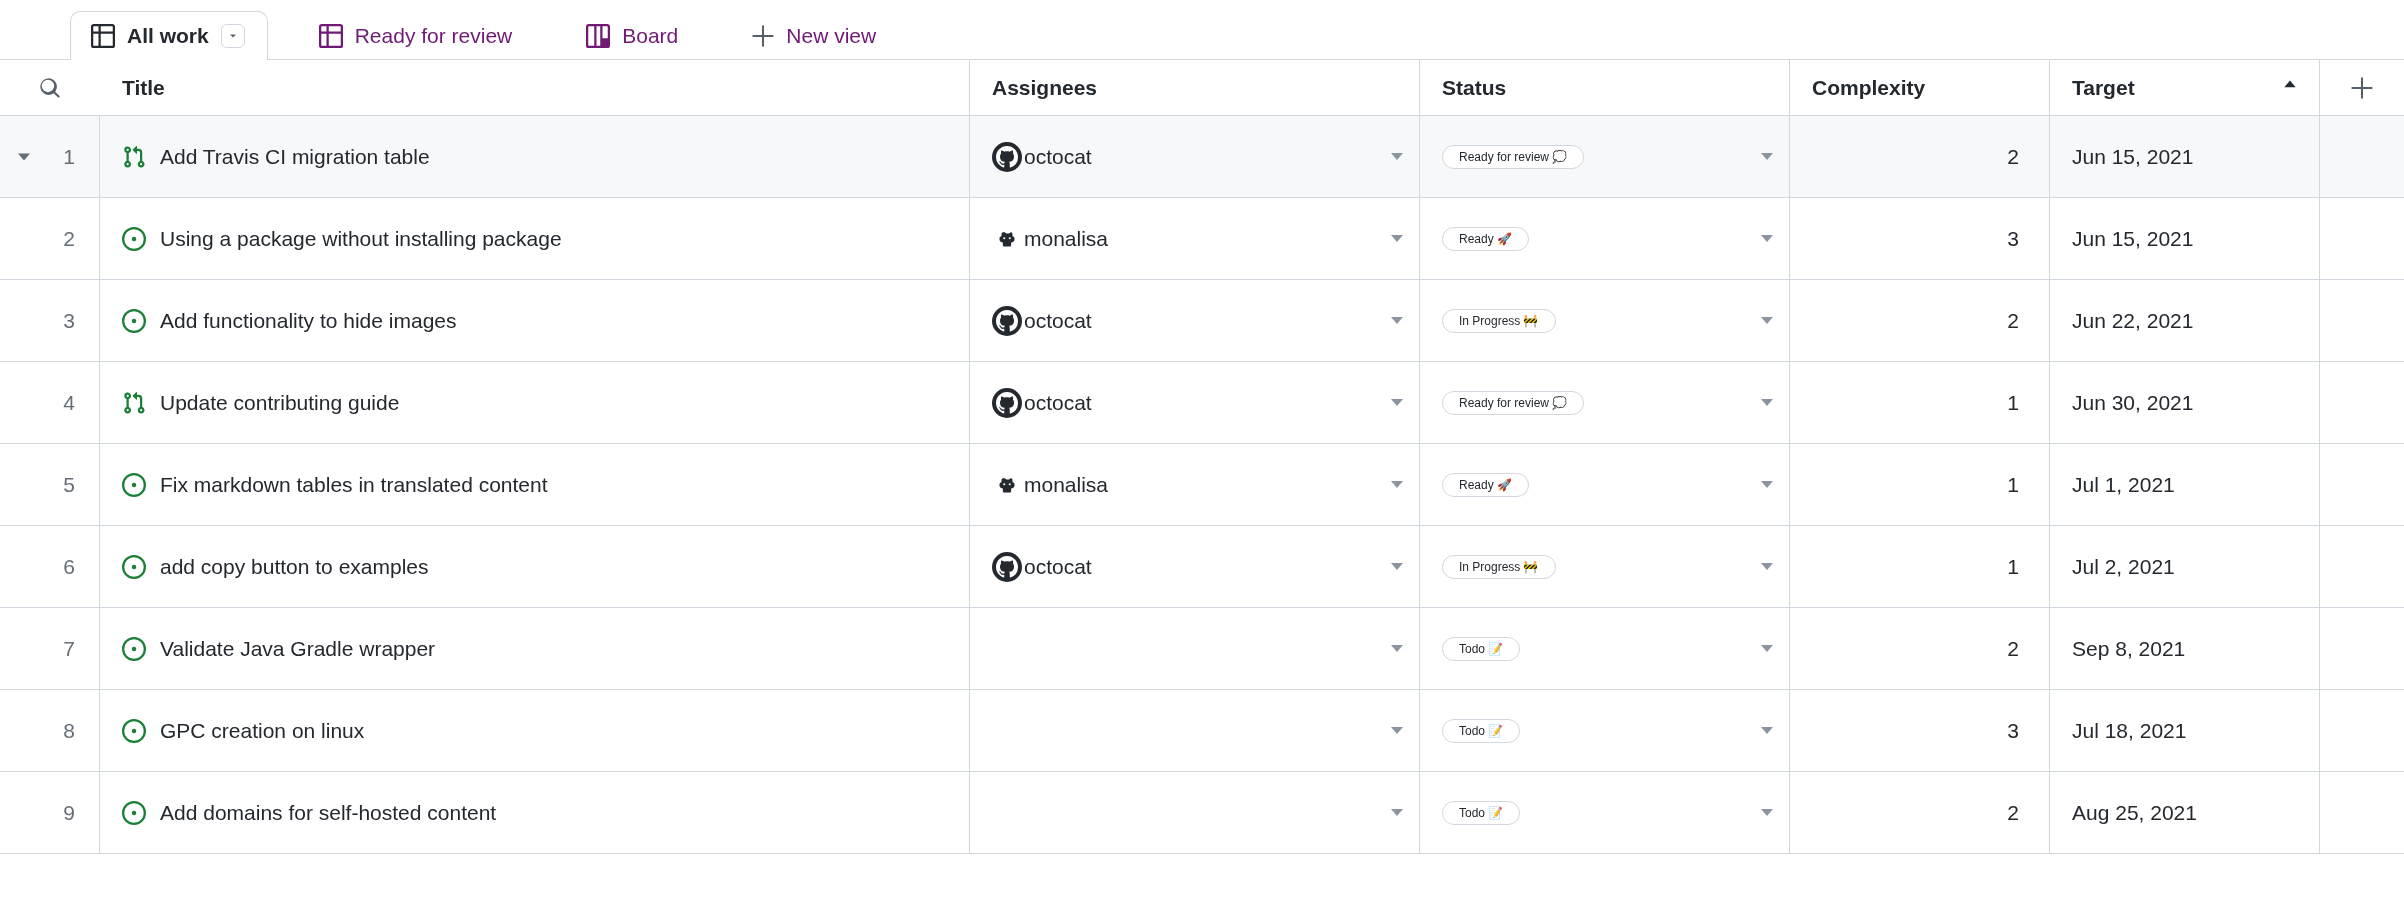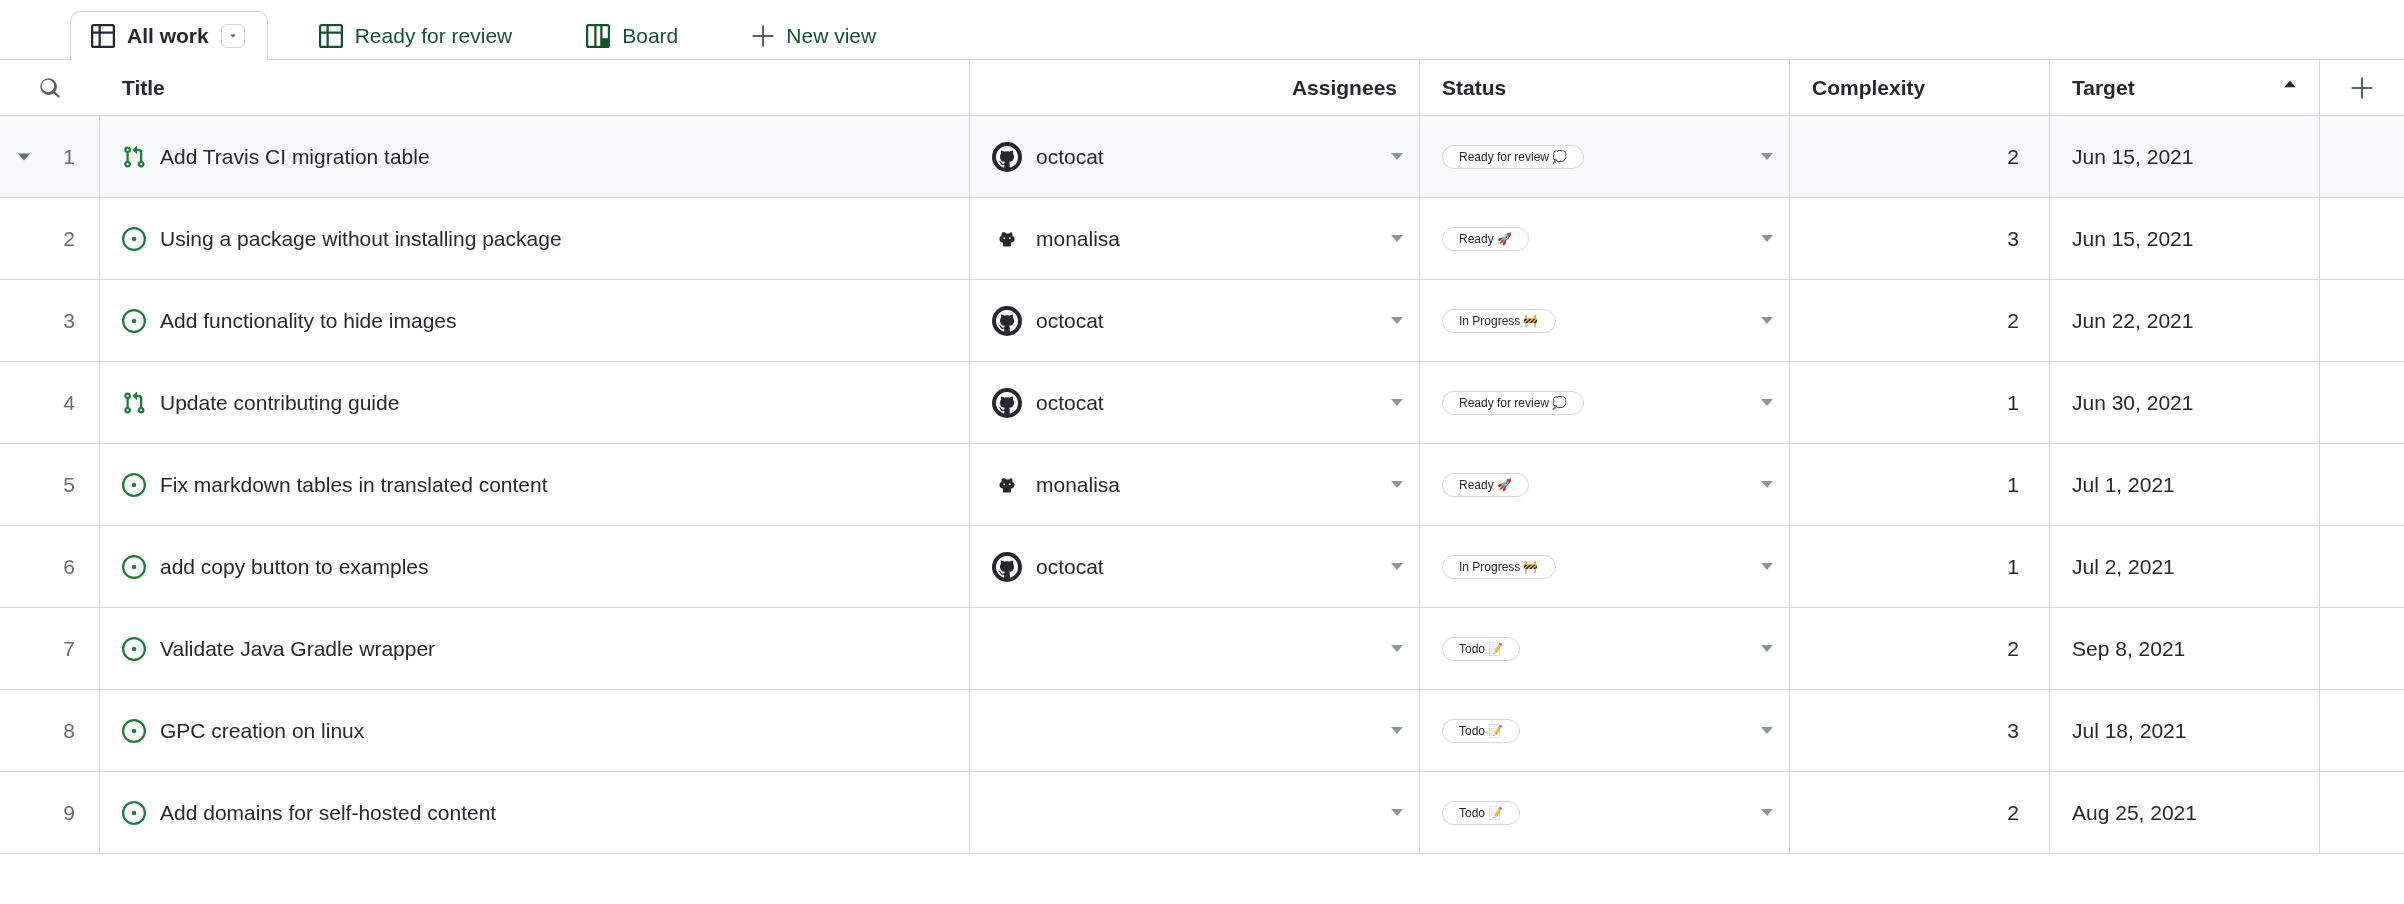--- a/index.html
+++ b/index.html
@@ -14,21 +14,21 @@
     align-items: center;
     gap: 28px;
     padding: 10px 0 0 70px;
     border-bottom: 1px solid #d0d7de;
   }
   .tab {
     display: flex;
     align-items: center;
     gap: 12px;
     padding: 12px 22px;
-    color: #14532d;
+    color: #701a75;
     cursor: pointer;
     border: 1px solid transparent;
     border-bottom: none;
     border-radius: 10px 10px 0 0;
     position: relative;
     bottom: -1px;
   }
   .tab.active {
     color: #24292f;
     font-weight: 600;
@@ -52,21 +52,21 @@
   }
   .col {
     display:flex; align-items:center;
     padding: 0 22px;
     border-right: 1px solid #d0d7de;
     font-weight:600;
     color:#24292f;
   }
   .col.search { width:100px; justify-content:center; border-right:none; }
   .col.title { width:870px; }
-  .col.assignees { width:450px;justify-content:flex-end; }
+  .col.assignees { width:450px; }
   .col.status { width:370px; }
   .col.complexity { width:260px; }
   .col.target { width:270px; position:relative; }
   .col.add { flex:1; justify-content:center; border-right:none; color:#57606a;}
   .sort-arrow { position:absolute; right:20px; }
   .row {
     display:flex;
     align-items:stretch;
     border-bottom:1px solid #d0d7de;
     height:82px;
@@ -83,21 +83,21 @@
   .row.selected .cell.num::before {
     content:"";
     position:absolute;
     left:18px; top:50%;
     transform:translateY(-50%);
     border-left:6px solid transparent;
     border-right:6px solid transparent;
     border-top:7px solid #656d76;
   }
   .cell.title { width:870px; gap:14px; }
-  .cell.assignees { width:450px; gap:14px; position:relative;}
+  .cell.assignees { width:450px; gap:2px; position:relative;}
   .cell.status { width:370px; position:relative;}
   .cell.complexity { width:260px; justify-content:flex-end; padding-right:30px;}
   .cell.target { width:270px; }
   .cell.tail { flex:1; border-right:none; }
   .issue-icon { color:#1a7f37; display:inline-flex; }
   .pr-icon { color:#1a7f37; display:inline-flex; }
   .status-pill {
     border:1px solid #d0d7de;
     border-radius:999px;
     padding:4px 16px;

